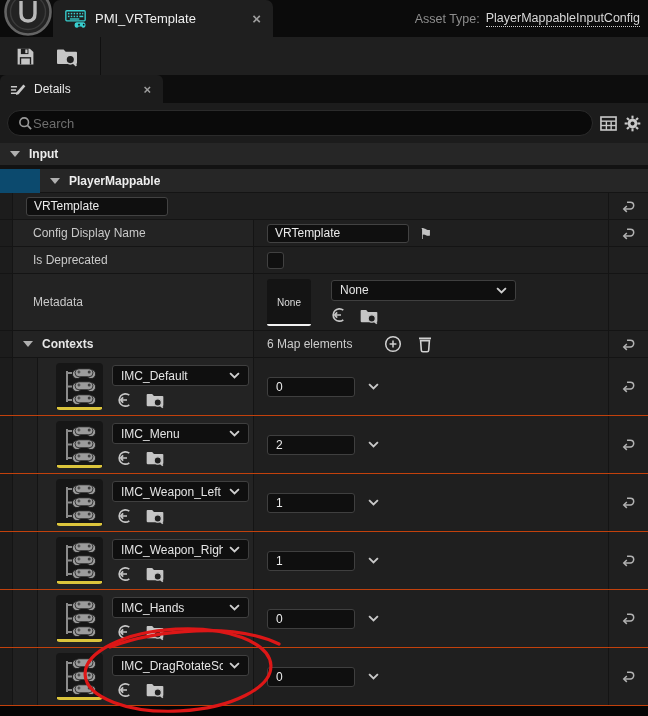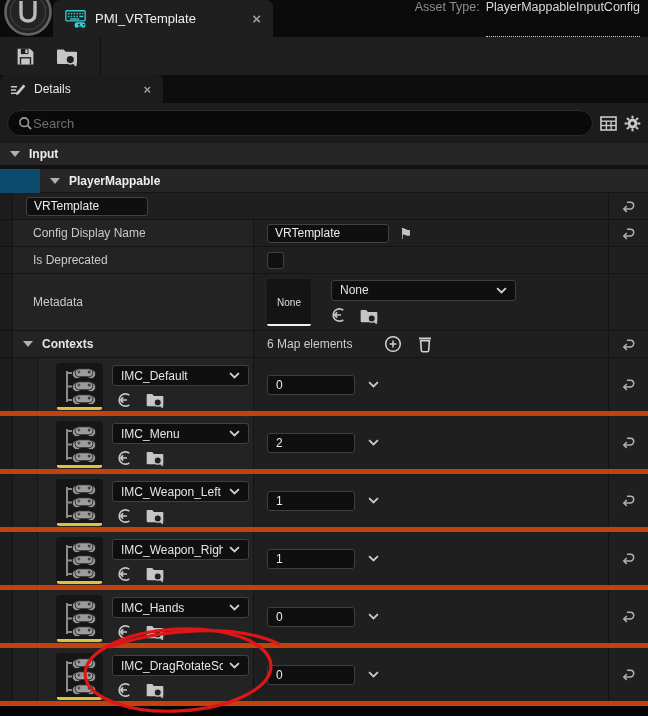--- a/index.html
+++ b/index.html
@@ -7,21 +7,21 @@
   .app { position:relative; width:648px; height:716px; background:#0c4a6e;
          font-family:"Liberation Sans", sans-serif; overflow:hidden; color:#c9c9c9; }
 
   
   .tabbar { position:relative; height:37px; background:#0b0b0b; }
   .ue-logo { position:absolute; left:2px; top:-14px; width:52px; height:52px; }
   .asset-tab { position:absolute; left:53px; top:0; width:220px; height:37px; background:#1f1f1f;
                border-radius:7px 7px 0 0; display:flex; align-items:center; padding:0 12px; gap:9px; cursor:pointer; }
   .asset-tab .ttl { color:#efefef; font-size:13px; white-space:nowrap; }
   .tab-close { margin-left:auto; color:#9d9d9d; font-size:15px; font-weight:bold; line-height:1; }
-  .asset-type { position:absolute; right:8px; top:0; height:37px; display:flex; gap:6px; font-size:12.5px; }
+  .asset-type { position:absolute; right:8px; top:0; height:37px; display:flex; align-items:center; gap:6px; font-size:12.5px; }
   .asset-type .lab { color:#8d8d8d; }
   .asset-type .val { color:#d8d8d8; border-bottom:1px dotted #cfcfcf; padding-bottom:1px; }
 
   
   .toolbar { height:38px; background:#1f1f1f; display:flex; align-items:center; padding-left:12px; gap:16px; }
   .tool-btn { display:flex; align-items:center; justify-content:center; width:26px; height:26px; color:#c6c6c6; }
   .tool-sep { width:1px; height:38px; background:#101010; margin-left:4px; }
 
   
   .paneltabs { position:relative; height:28px; background:#0d0d0d; }
@@ -48,21 +48,21 @@
          border-top:6px solid #b0b0b0; }
 
   
   .prow { display:flex; height:27px; border-bottom:1px solid #141414; }
   .gutter  { width:13px; background:#1c1c1c; border-right:1px solid #141414; }
   .plabel  { width:241px; background:#232323; border-right:1px solid #141414;
              display:flex; align-items:center; padding-left:20px; font-size:12px; color:#c9c9c9; }
   .pvalue  { flex:1; background:#1f1f1f; display:flex; align-items:center; padding-left:13px; }
   .preset  { width:40px; background:#1f1f1f; border-left:1px solid #141414;
              display:flex; align-items:center; justify-content:center; color:#b3b3b3; }
-  .tfield { width:122px; height:19px; background:#0f0f0f; border:1px solid #424242; border-radius:3px;
+  .tfield { width:142px; height:19px; background:#0f0f0f; border:1px solid #424242; border-radius:3px;
             color:#ececec; font-size:12px; padding:0 7px; font-family:"Liberation Sans", sans-serif; outline:none; }
   .flag { margin-left:10px; color:#c3c3c3; font-size:15px; line-height:1; }
   .cbx { appearance:none; width:17px; height:17px; background:#101010; border:1px solid #414141; border-radius:3px; }
 
   .prow.meta { height:57px; }
   .meta-thumb { width:44px; height:47px; background:#141414; border-radius:3px; position:relative;
                 display:flex; align-items:center; justify-content:center; color:#dedede; font-size:10px; }
   .meta-thumb .ubar { position:absolute; left:0; right:0; bottom:0; height:2px; background:#f2f2f2; border-radius:0 0 3px 3px; }
   .meta-right { margin-left:20px; display:flex; flex-direction:column; gap:5px; }
   .combo { height:21px; background:#0f0f0f; border:1px solid #3f3f3f; border-radius:3px;
@@ -71,21 +71,21 @@
   .combo .cv { overflow:hidden; text-overflow:clip; }
   .combo svg { flex:0 0 auto; margin-left:6px; color:#cfcfcf; }
   .meta-combo { width:185px; }
   .mini-icons { display:flex; gap:12px; align-items:center; color:#c6c6c6; }
 
   .prow.ctxhead .plabel { padding-left:10px; gap:9px; font-weight:bold; color:#e6e6e6; }
   .ctx-sum { font-size:12px; color:#cccccc; }
   .hdr-icons { display:flex; gap:15px; margin-left:32px; color:#d0d0d0; align-items:center; }
 
   
-  .ctx { display:flex; height:58px; border-bottom:5px solid #c2410c;text-align:right; }
+  .ctx { display:flex; height:58px; border-bottom:1px solid #c2410c;text-align:right; }
   .gutter2 { width:25px; background:#202020; border-right:1px solid #141414; }
   .chead { width:216px; background:#232323; border-right:1px solid #141414; position:relative; }
   .thumb { position:absolute; left:18px; top:5px; width:47px; height:47px; background:#161616;
            border-radius:4px; overflow:hidden; }
   .thumb .ybar { position:absolute; left:1px; right:1px; bottom:0; height:3px; background:#dcc53c; }
   .ctx-combo { position:absolute; left:74px; top:7px; width:137px; }
   .ctx-icons { position:absolute; left:79px; top:32px; }
   .prio-field { width:88px; height:20px; background:#0f0f0f; border:1px solid #3f3f3f; border-radius:3px;
                 color:#ececec; font-size:12px; display:flex; align-items:center; padding:0 8px; }
   .dd-chev { margin-left:13px; color:#c9c9c9; display:flex; align-items:center; }

